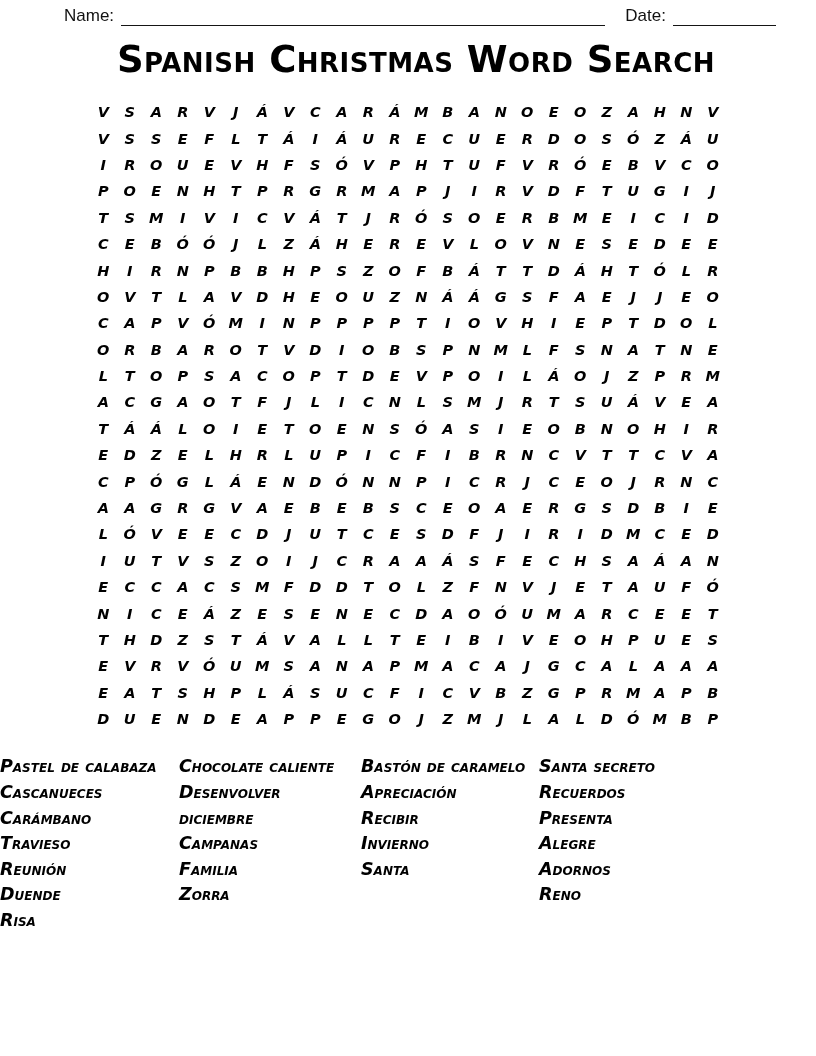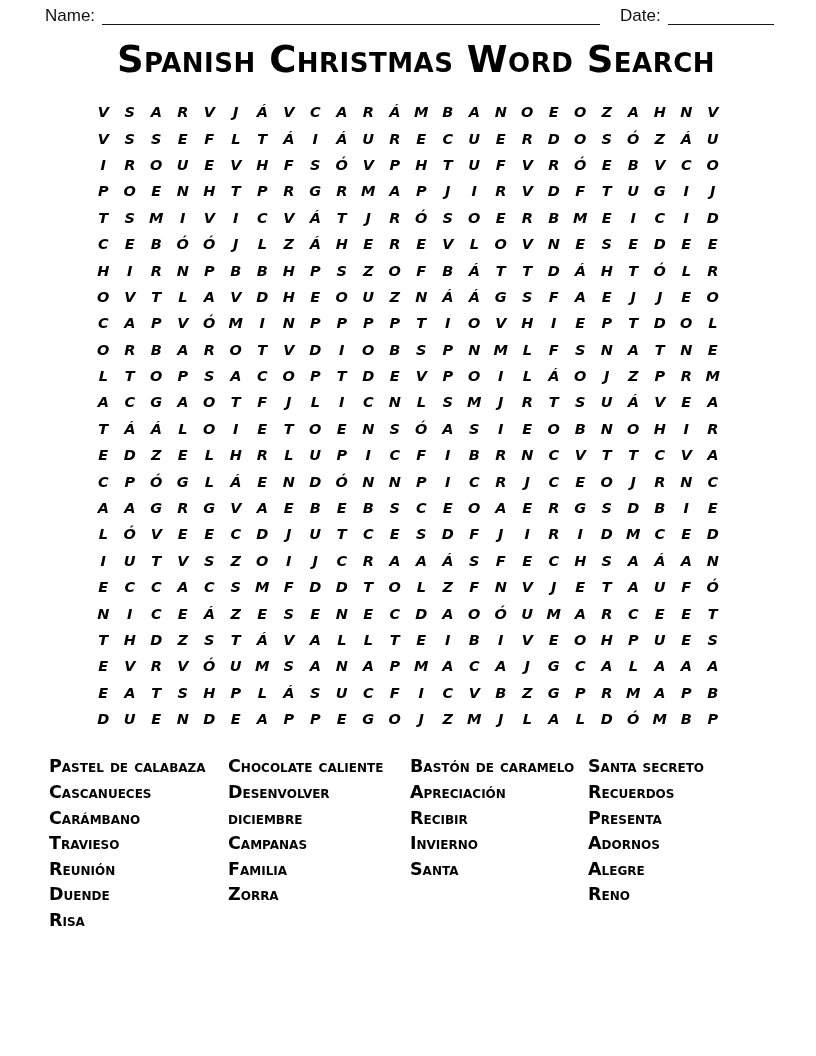--- a/index.html
+++ b/index.html
@@ -8,22 +8,22 @@
     width: 816px;
     height: 1056px;
     background: #ffffff;
     color: #000;
     font-family: "Liberation Sans", sans-serif;
     overflow: hidden;
   }
   
   .header-row {
     display: flex;
-    align-items: center;
-    padding: 6px 40px 0 45px;
+    align-items: flex-end;
+    padding: 6px 40px 0 64px;
   }
   .hdr-label {
     font-size: 17px;
     color: #111;
     line-height: 20px;
   }
   .rule {
     border-bottom: 1.6px solid #151515;
     height: 17px;
   }
@@ -61,22 +61,22 @@
     font-family: "DejaVu Sans", sans-serif;
     font-weight: bold;
     font-style: italic;
     font-size: 14.5px;
     color: #000;
   }
 
   
   .words {
     display: flex;
-    padding-left: 49px;
     margin-top: 22px;
+    font-style: italic;
   }
   .word-col { display: block; }
   .word-col-1 { width: 179px; }
   .word-col-2 { width: 182px; }
   .word-col-3 { width: 178px; }
   .word-col-4 { width: 180px; }
   .word {
     font-family: "DejaVu Sans", sans-serif;
     font-variant: small-caps;
     font-weight: bold;
@@ -749,19 +749,19 @@
         <div class="word">Bastón de caramelo</div>
         <div class="word">Apreciación</div>
         <div class="word">Recibir</div>
         <div class="word">Invierno</div>
         <div class="word">Santa</div>
       </div>
     <div class="word-col word-col-4">
         <div class="word">Santa secreto</div>
         <div class="word">Recuerdos</div>
         <div class="word">Presenta</div>
+        <div class="word">Alegre</div>
         <div class="word">Adornos</div>
-        <div class="word">Alegre</div>
         <div class="word">Reno</div>
       </div>
   </div>
 
 </div>
 
 </body></html>

